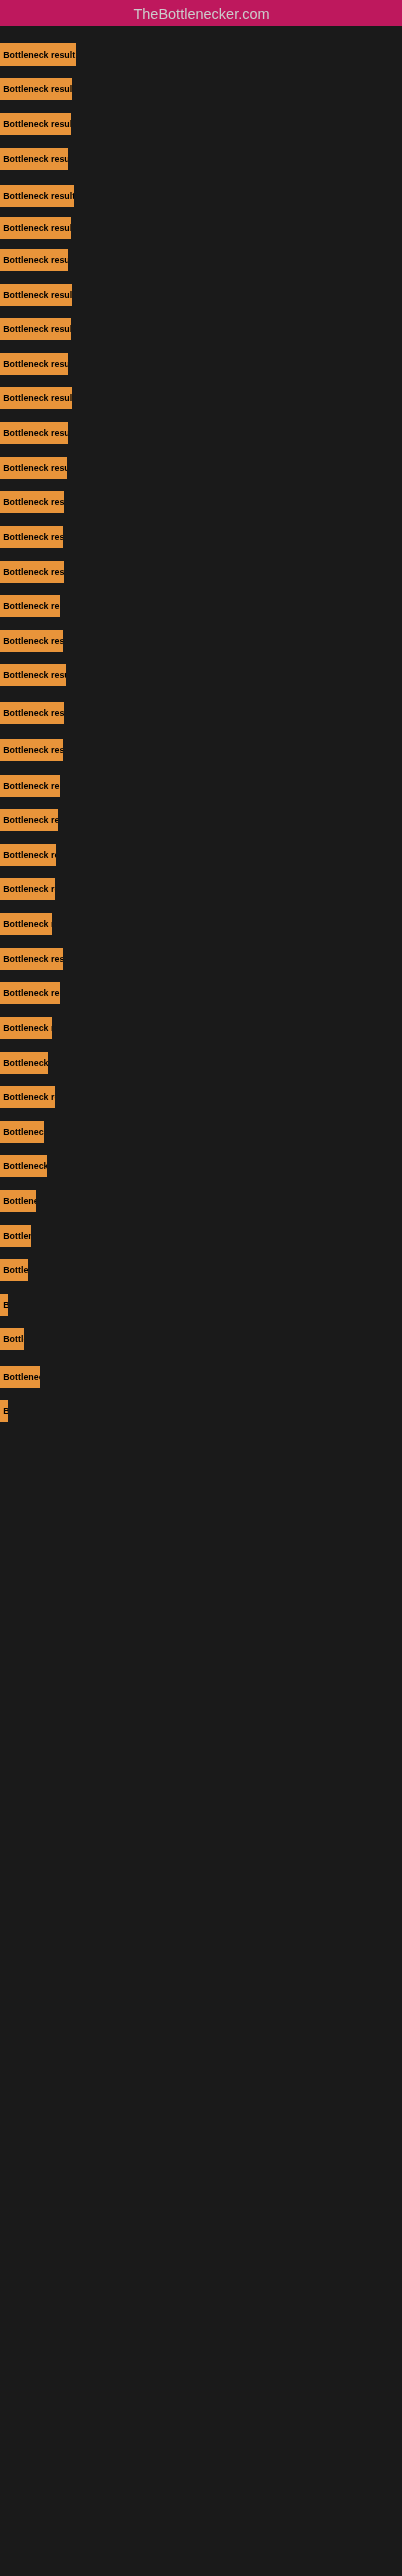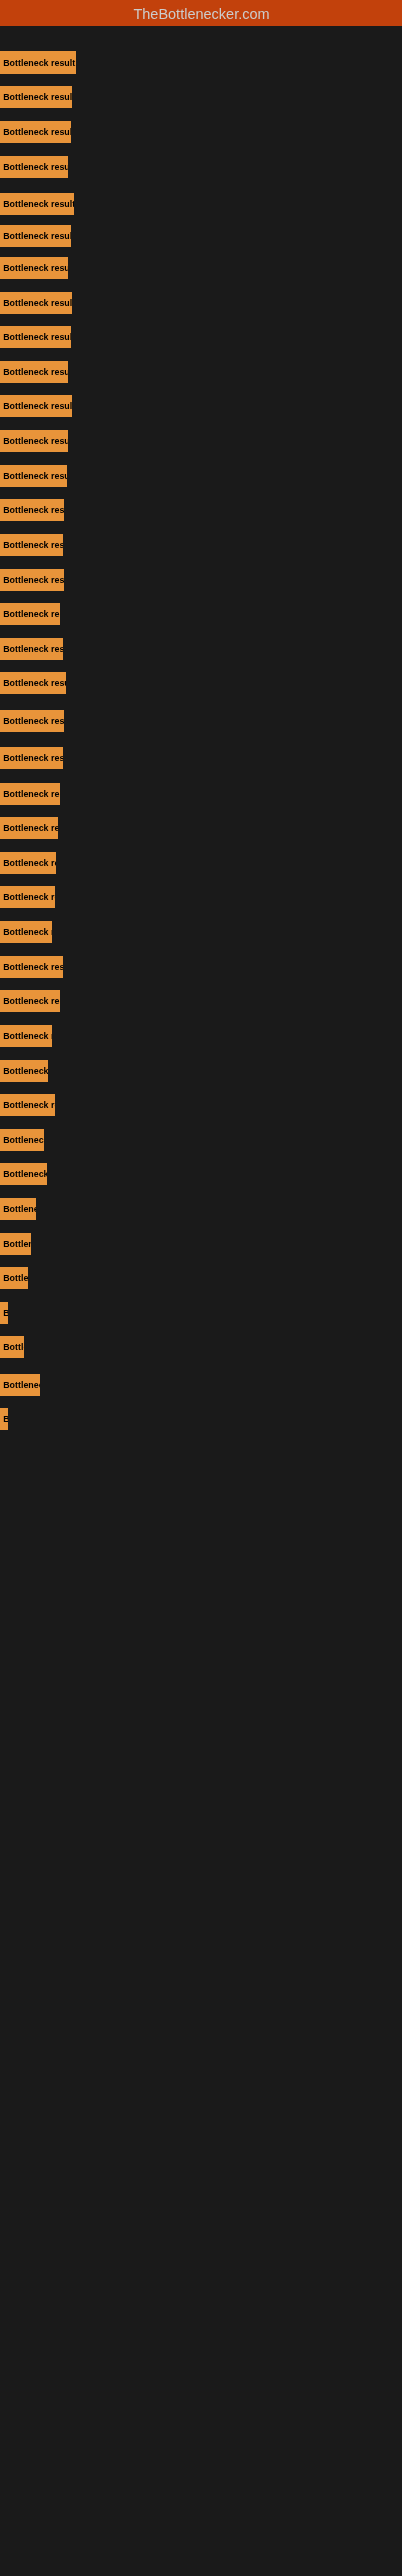--- a/index.html
+++ b/index.html
@@ -12,34 +12,33 @@
       min-height: 2576px;
       background-color: #1a1a1a;
       font-family: Arial, sans-serif;
       position: relative;
     }
     .site-title {
       text-align: center;
       color: #cccccc;
       font-size: 14.5px;
       padding: 6.4px 0 3.2px 0;
-      background-color: #c2410c;
+      background-color: #be185d;
     }
     .chart-area {
       position: relative;
       width: 403px;
       height: 2536px;
       overflow: hidden;
     }
     .bar-item {
       position: absolute;
       left: 0;
       display: flex;
       align-items: center;
-      margin-top: 8px;
     }
     .bar {
       background-color: #e8943a;
       height: 22.5px;
       display: flex;
       align-items: center;
       padding-left: 3.2px;
       white-space: nowrap;
       overflow: hidden;
     }

